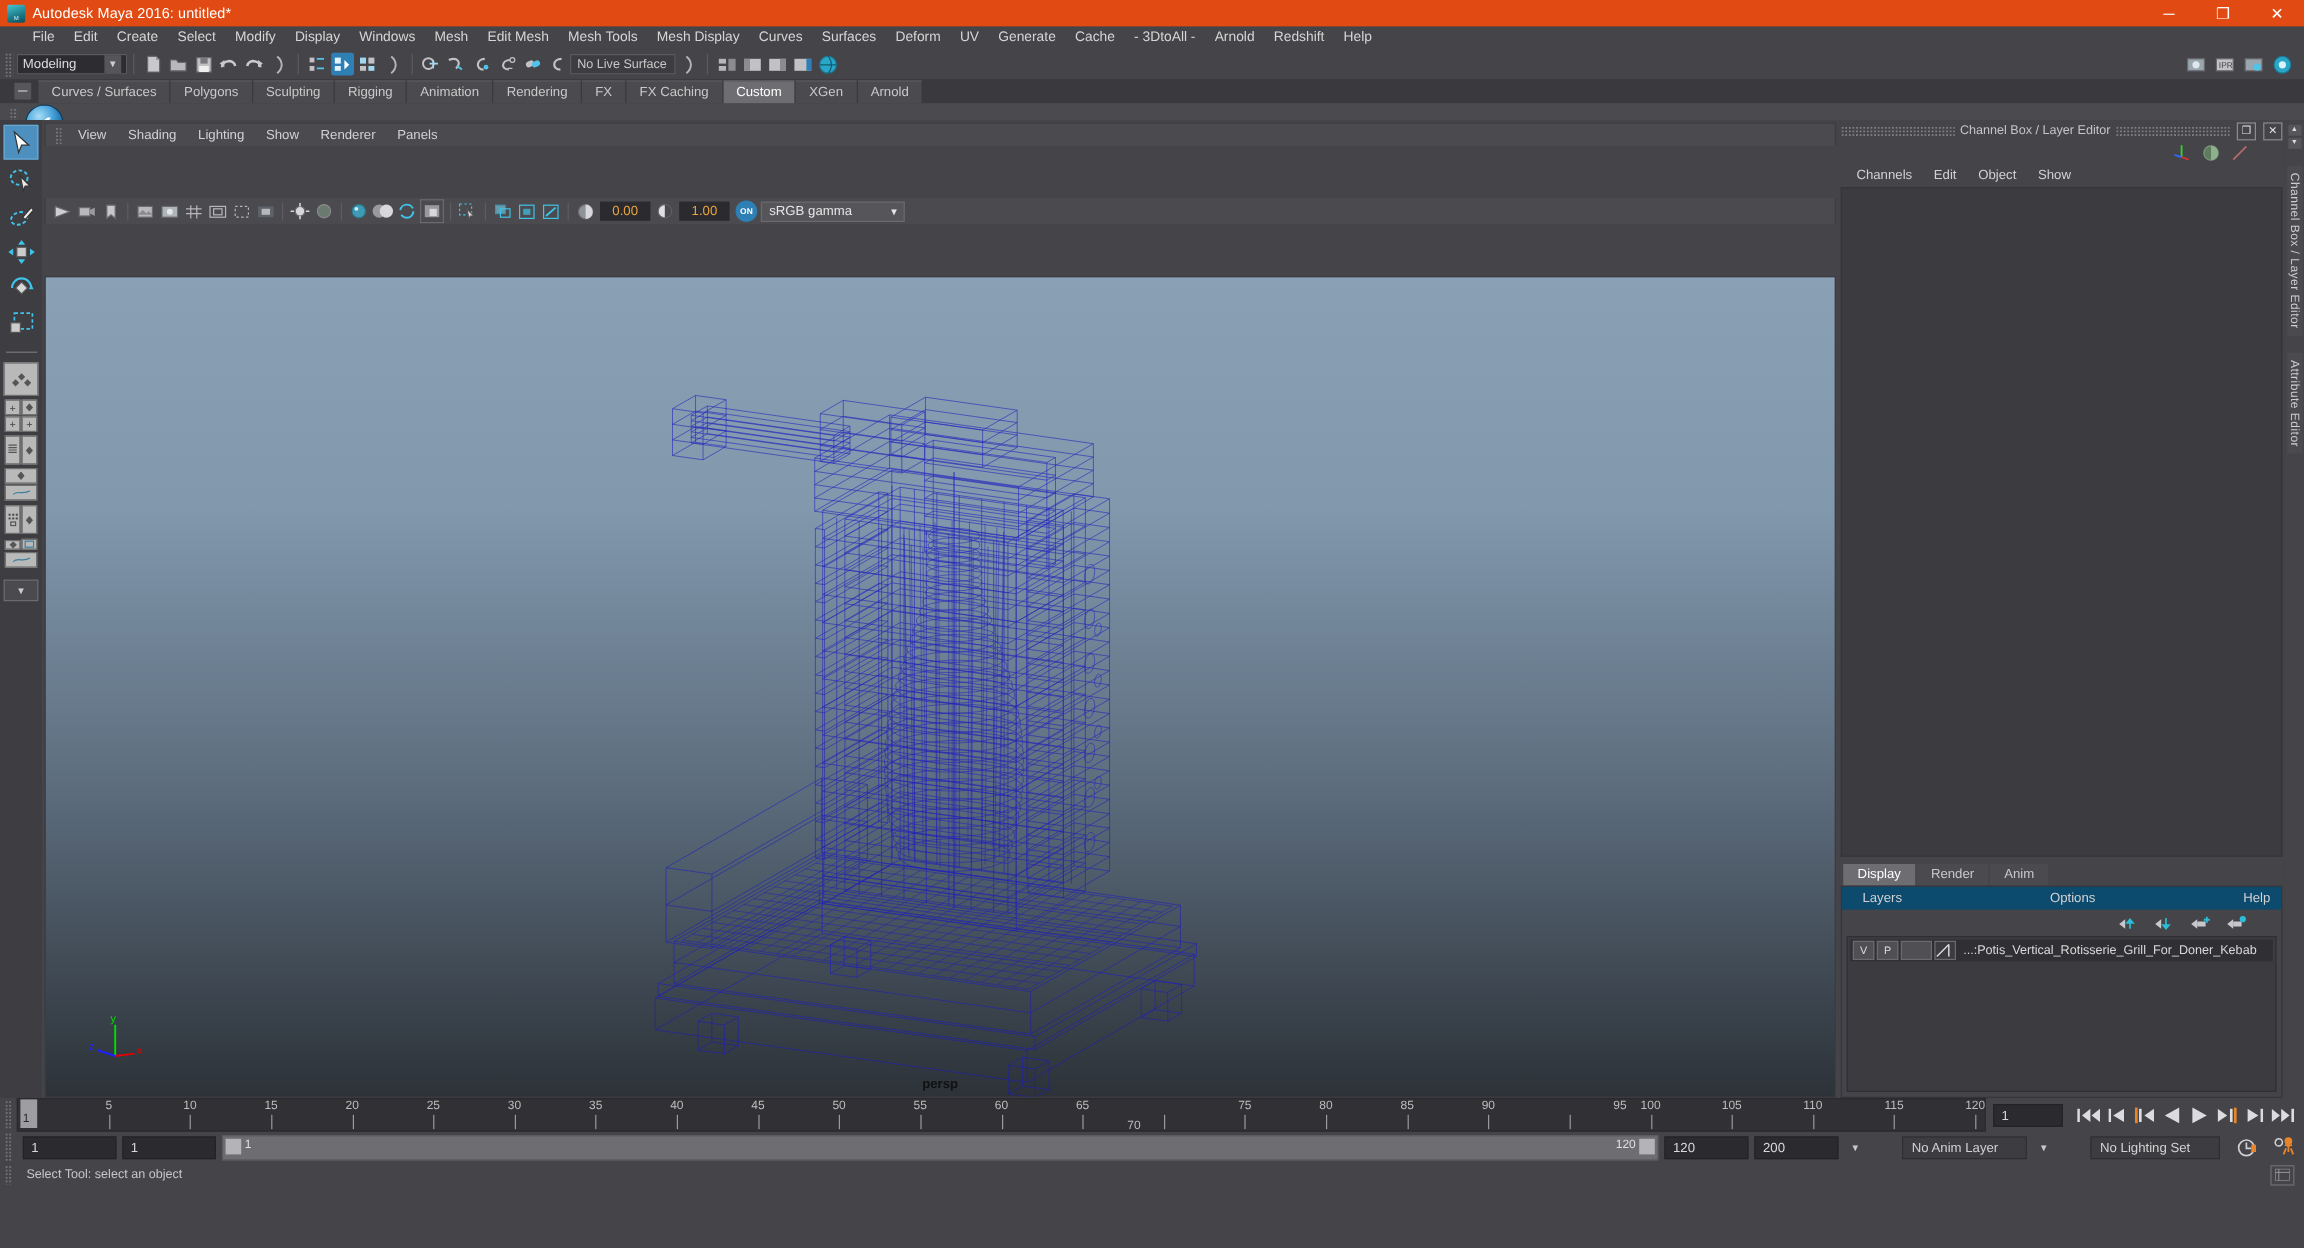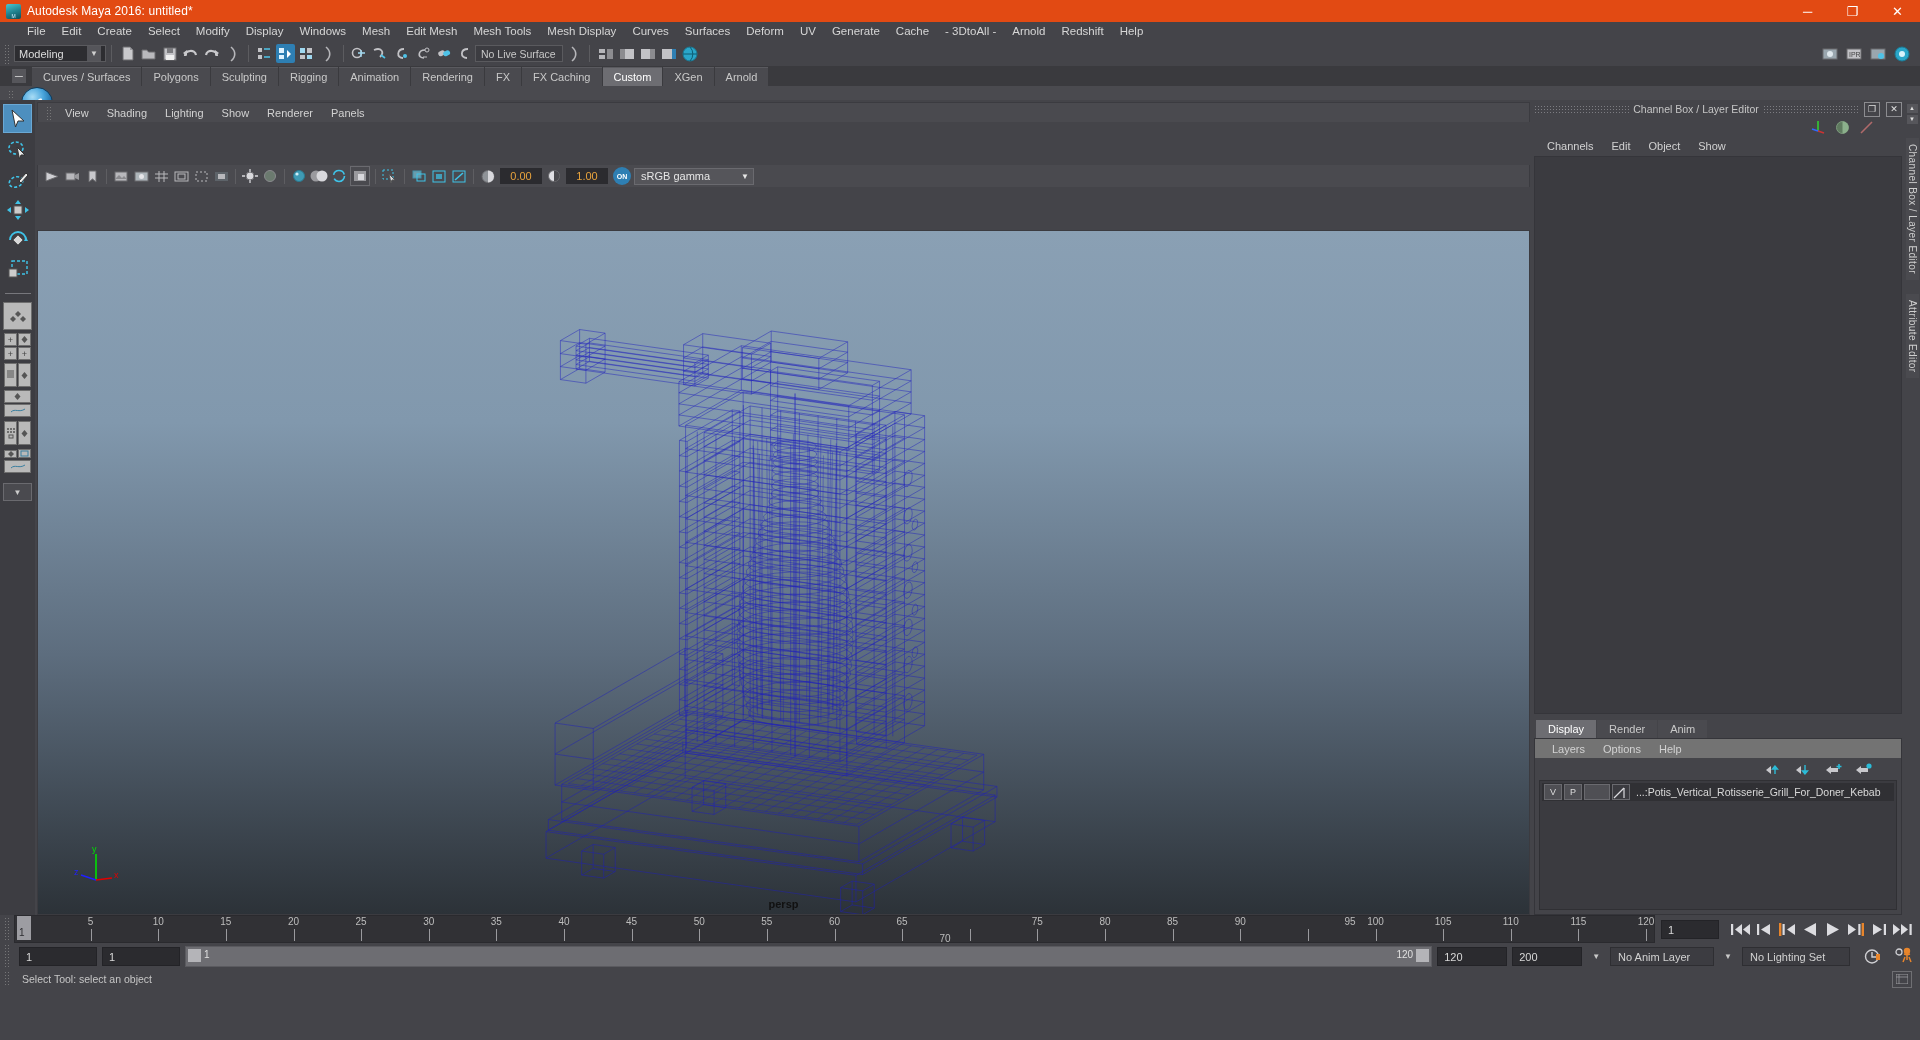--- a/index.html
+++ b/index.html
@@ -111,21 +111,21 @@
         background-size:3px 3px;}
   .rp-btn{width:14px;height:13px;border:1px solid #8c8c90;display:flex;align-items:center;
           justify-content:center;font-size:9px;color:#e0e0e0;margin-left:2px;}
   .cb-menu{height:20px;display:flex;align-items:center;padding-left:6px;background:#444449;}
   .cb-menu .cm{font-size:11px;color:#d2d2d2;padding:0 9px;}
   .cb-icons{height:18px;display:flex;align-items:center;justify-content:flex-end;padding-right:30px;gap:9px;}
   .cb-body{flex:1;background:#3b3b40;border:1px solid #35353a;margin:0 2px;}
   .layer-tabs{height:20px;display:flex;align-items:flex-end;padding-left:4px;margin-top:4px;}
   .ltab{font-size:11px;color:#c9c9c9;padding:3px 12px;background:#4a4a4f;margin-right:1px;}
   .ltab.active{background:#6d6d72;color:#fff;}
-  .layer-menu{height:19px;display:flex;align-items:center;padding-left:8px;background:#737373;}
+  .layer-menu{height:19px;display:flex;align-items:center;padding-left:8px;background:#0c4a6e;justify-content:space-between;}
   .layer-menu .lm{font-size:11px;color:#d2d2d2;padding:0 9px;}
   .layer-tools{height:22px;display:flex;align-items:center;justify-content:flex-end;padding-right:28px;gap:12px;}
   .layer-list{flex:1;background:#3b3b40;border:1px solid #303034;margin:0 4px 4px 4px;padding:2px;}
   .layer-row{height:16px;display:flex;align-items:center;background:#303034;gap:2px;padding:1px 2px;}
   .lbox{width:16px;height:14px;background:#4f4f54;border:1px solid #6a6a6f;font-size:9px;color:#ddd;
         display:flex;align-items:center;justify-content:center;}
   .lswatch{width:24px;height:14px;background:#4f4f54;border:1px solid #6a6a6f;}
   .lcurve{width:16px;height:14px;background:#3b3b40;border:1px solid #6a6a6f;position:relative;overflow:hidden;}
   .lname{font-size:10.5px;color:#d8d8d8;margin-left:4px;white-space:nowrap;}
   .vsidebar{width:16px;background:#444449;display:flex;flex-direction:column;align-items:center;
@@ -148,21 +148,21 @@
   .playctl{display:flex;align-items:center;gap:7px;margin-left:12px;padding-right:8px;}
   .rangerow{height:26px;display:flex;align-items:center;padding-left:4px;gap:5px;}
   .rfield{height:19px;background:#2b2b2f;border:1px solid #232327;color:#d8d8d8;font-size:11px;
           line-height:19px;padding-left:6px;box-sizing:border-box;}
   .rangebar{flex:1;height:19px;background:#6d6d72;position:relative;border:1px solid #5a5a5f;}
   .rangebar .lh{position:absolute;left:2px;top:2px;width:13px;height:13px;background:#b4b4b8;}
   .rangebar .rh{position:absolute;right:2px;top:2px;width:13px;height:13px;background:#b4b4b8;}
   .rangebar .lv{position:absolute;left:18px;top:2px;font-size:10px;color:#e0e0e0;}
   .rangebar .rv{position:absolute;right:18px;top:2px;font-size:10px;color:#e0e0e0;}
   .dropcombo{height:19px;background:#3c3c41;border:1px solid #2e2e32;color:#d2d2d2;font-size:11px;
-             line-height:18px;padding-left:7px;box-sizing:border-box;}
+             line-height:18px;padding-left:7px;box-sizing:border-box;margin-left:25px;}
   .caret{font-size:8px;color:#c9c9c9;padding:0 5px;}
   .melrow{height:26px;display:flex;align-items:center;padding-left:4px;gap:4px;}
   .mel-lab{width:36px;font-size:11px;color:#d2d2d2;text-align:center;}
   .melinput{flex:1;height:19px;background:#2b2b2f;border:1px solid #232327;}
   .melinput2{width:240px;height:19px;background:#2b2b2f;border:1px solid #232327;}
   .helprow{height:20px;display:flex;align-items:center;padding-left:4px;}
   .helptext{font-size:10.5px;color:#c6c6c6;margin-left:8px;}
   .hr-right{margin-left:auto;width:18px;height:15px;border:1px solid #6f6f73;margin-right:8px;
             display:flex;align-items:center;justify-content:center;}
 </style>

